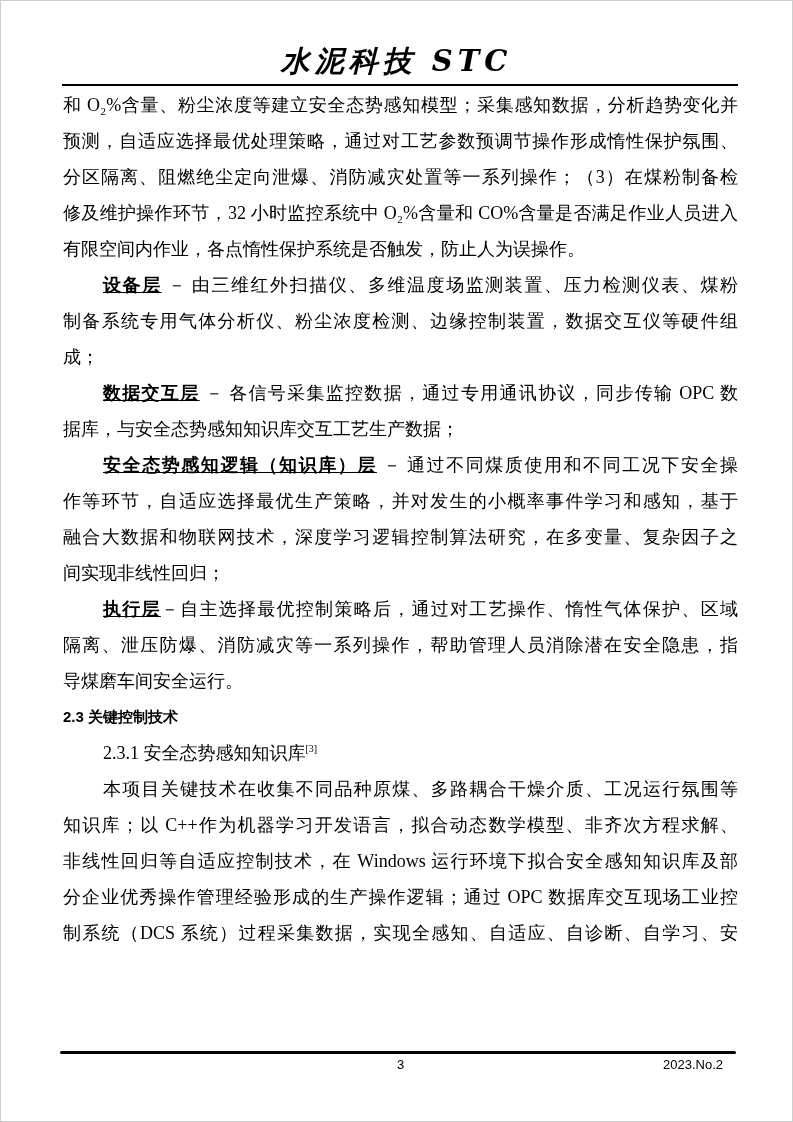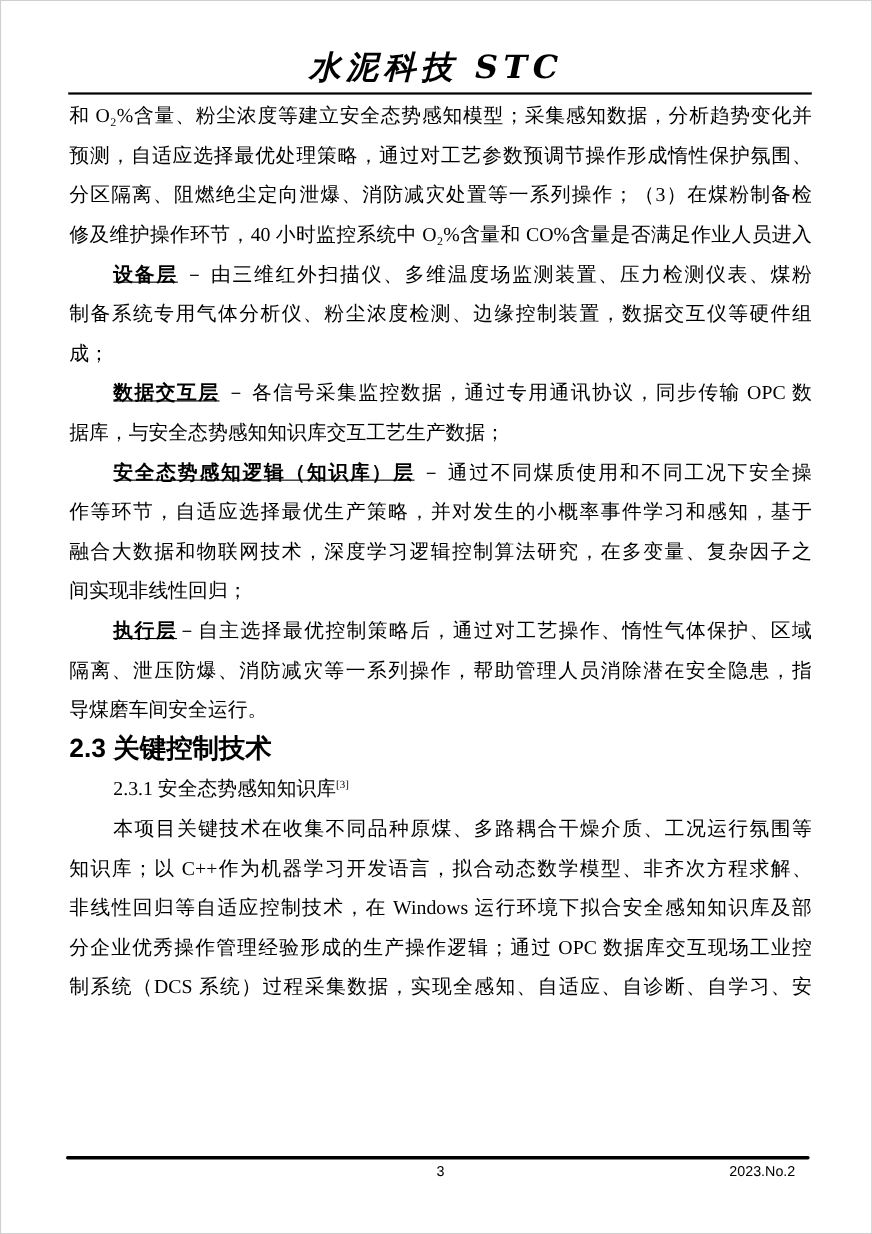--- a/index.html
+++ b/index.html
@@ -55,21 +55,21 @@
   }
   .line.indent { padding-left: 40px; }
   .term {
     font-family: "Liberation Sans", "DejaVu Sans", sans-serif;
     font-weight: 700;
     text-decoration: underline;
   }
   .line.heading {
     font-family: "Liberation Sans", "DejaVu Sans", sans-serif;
     font-weight: 700;
-    font-size: 24px;
+    font-size: 15px;
   }
   sup.ref {
     font-size: 10px;
     line-height: 0;
     vertical-align: super;
   }
   
   .footer-rule {
     position: absolute;
     top: 1051px;
@@ -101,21 +101,22 @@
 
 <div class="page">
 
   <div class="journal-title">水泥科技 STC</div>
   <div class="header-rule"></div>
 
   <div class="body-text">
     <div class="line fill"><span>和 O₂%含量、粉尘浓度等建立安全态势感知模型；采集感知数据，分析趋势变化并</span></div>
     <div class="line fill"><span>预测，自适应选择最优处理策略，通过对工艺参数预调节操作形成惰性保护氛围、</span></div>
     <div class="line fill"><span>分区隔离、阻燃绝尘定向泄爆、消防减灾处置等一系列操作；（3）在煤粉制备检</span></div>
-    <div class="line fill"><span>修及维护操作环节，40 小时监控系统中 O₂%含量和 CO%含量是否满足作业人员进入</span></div>
+    <div class="line fill"><span>修及维护操作环节，32 小时监控系统中 O₂%含量和 CO%含量是否满足作业人员进入</span></div>
+    <div class="line"><span>有限空间内作业，各点惰性保护系统是否触发，防止人为误操作。</span></div>
 
 
     <div class="line indent fill"><b class="term">设备层</b><span> － 由三维红外扫描仪、多维温度场监测装置、压力检测仪表、煤粉</span></div>
     <div class="line fill"><span>制备系统专用气体分析仪、粉尘浓度检测、边缘控制装置，数据交互仪等硬件组</span></div>
     <div class="line"><span>成；</span></div>
 
     <div class="line indent fill"><b class="term">数据交互层</b><span> － 各信号采集监控数据，通过专用通讯协议，同步传输 OPC 数</span></div>
     <div class="line"><span>据库，与安全态势感知知识库交互工艺生产数据；</span></div>
 
     <div class="line indent fill"><b class="term">安全态势感知逻辑（知识库）层</b><span> － 通过不同煤质使用和不同工况下安全操</span></div>

